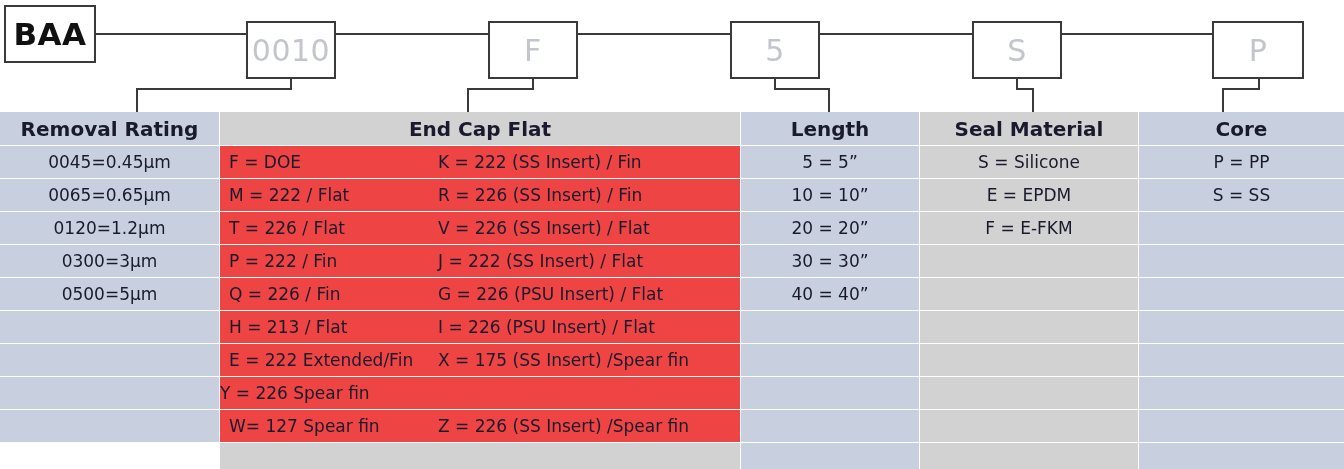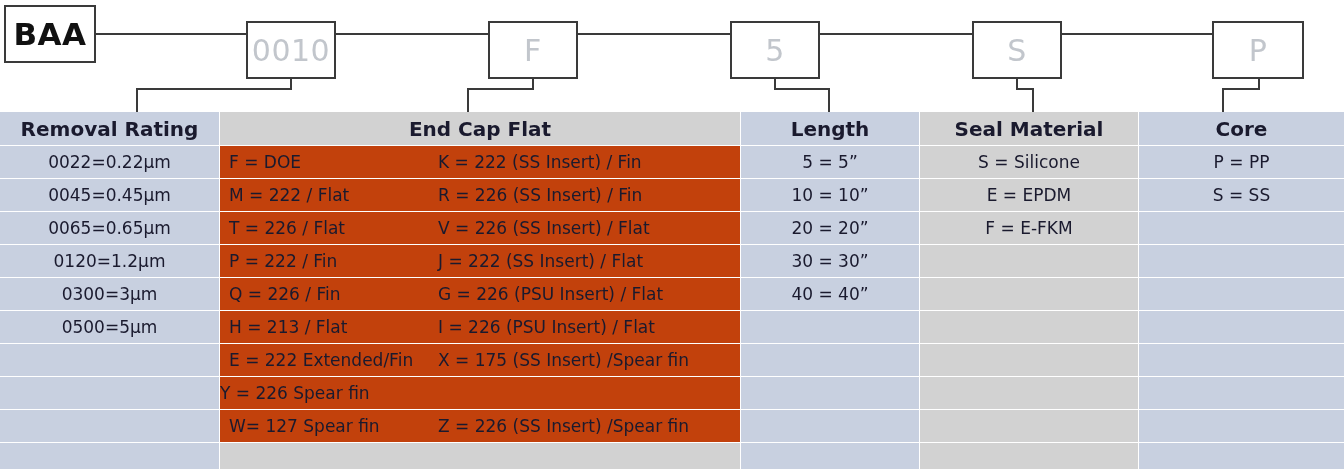--- a/index.html
+++ b/index.html
@@ -80,21 +80,21 @@
   }
   .cell.center { justify-content: center; }
   .tone-a .cell { background: #c8d0e0; }
   .tone-b .cell { background: #d2d2d2; }
 
   
   .ecap-row {
     display: flex;
     height: 32px;
     margin-bottom: 1px;
-    background: #c2410c;
+    background: #ef4444;
     align-items: center;
   }
   .ecap-left {
     width: 218px;
     padding-left: 9px;
     box-sizing: border-box;
     font-size: 17px;
     white-space: nowrap;
   }
   .ecap-right {
@@ -138,21 +138,20 @@
   <div class="code-box ghost" style="left:246px;  top:5px; width:90px; height:58px;">0010</div>
   <div class="code-box ghost" style="left:488px;  top:5px; width:90px; height:58px;">F</div>
   <div class="code-box ghost" style="left:730px;  top:5px; width:90px; height:58px;">5</div>
   <div class="code-box ghost" style="left:972px;  top:5px; width:90px; height:58px;">S</div>
   <div class="code-box ghost" style="left:1212px; top:5px; width:92px; height:58px;">P</div>
 
   <div id="legend">
 
     <div class="col tone-a" style="left:0px; width:219px;">
       <div class="cell header">Removal Rating</div>
-      <div class="cell center">0022=0.22µm</div>
       <div class="cell center">0045=0.45µm</div>
       <div class="cell center">0065=0.65µm</div>
       <div class="cell center">0120=1.2µm</div>
       <div class="cell center">0300=3µm</div>
       <div class="cell center">0500=5µm</div>
       <div class="cell"></div>
       <div class="cell"></div>
       <div class="cell"></div>
       <div class="cell"></div>
     </div>

